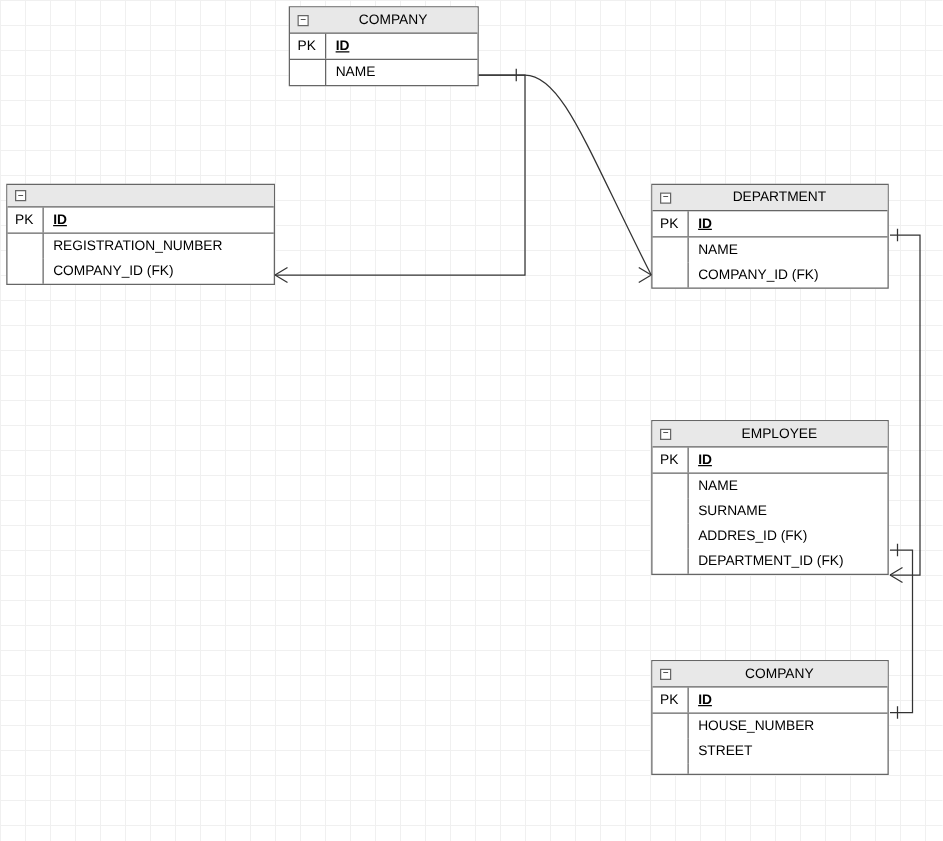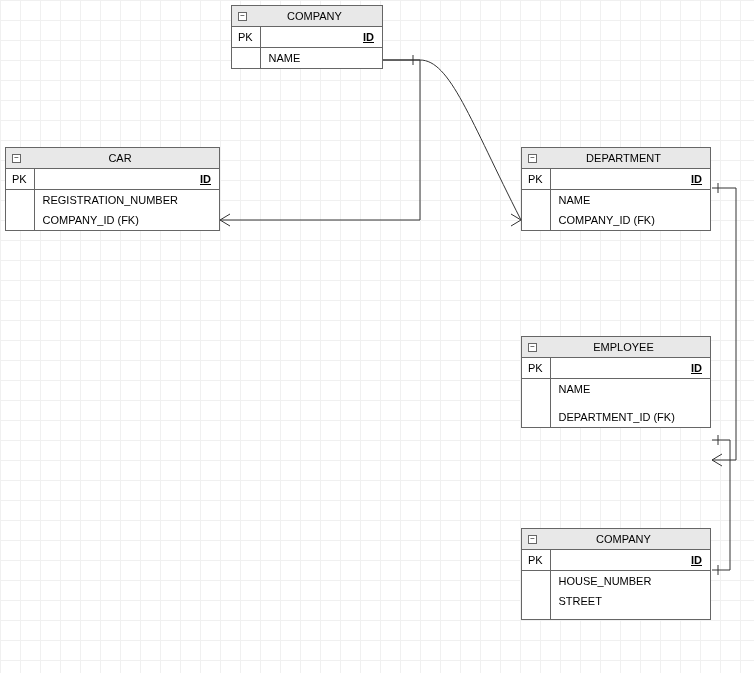--- a/index.html
+++ b/index.html
@@ -60,21 +60,21 @@
     width: 28px;
     padding: 4px 6px;
     border-right: 1px solid #666;
     vertical-align: top;
   }
   .val-cell {
     display: table-cell;
     padding: 4px 8px;
   }
   .pk-text { font-weight: normal; }
-  .pk-id { text-decoration: underline; font-weight: bold; text-align: right; }
+  .pk-id { text-decoration: underline; font-weight: bold; }
 
   .connector {
     position: absolute;
     pointer-events: none;
   }
   .connector path, .connector line {
     stroke: #333;
     stroke-width: 1;
     fill: none;
   }
@@ -105,21 +105,20 @@
     <div class="row">
       <div class="key-cell"></div>
       <div class="val-cell">NAME</div>
     </div>
   </div>
 </div>
 
 <div class="entity" id="entity-car">
   <div class="entity-header">
     <span class="collapse-icon">−</span>
-    <span class="entity-title">CAR</span>
   </div>
   <div class="pk-section">
     <div class="entity-body">
       <div class="row">
         <div class="key-cell pk-text">PK</div>
         <div class="val-cell pk-id">ID</div>
       </div>
     </div>
   </div>
   <div class="entity-body">
@@ -172,20 +171,25 @@
       </div>
     </div>
   </div>
   <div class="entity-body">
     <div class="row">
       <div class="key-cell"></div>
       <div class="val-cell">NAME</div>
     </div>
     <div class="row">
       <div class="key-cell"></div>
+      <div class="val-cell">SURNAME</div>
+    </div>
+    <div class="row">
+      <div class="key-cell"></div>
+      <div class="val-cell">ADDRES_ID (FK)</div>
     </div>
     <div class="row">
       <div class="key-cell"></div>
       <div class="val-cell">DEPARTMENT_ID (FK)</div>
     </div>
   </div>
 </div>
 
 <div class="entity" id="entity-address">
   <div class="entity-header">

